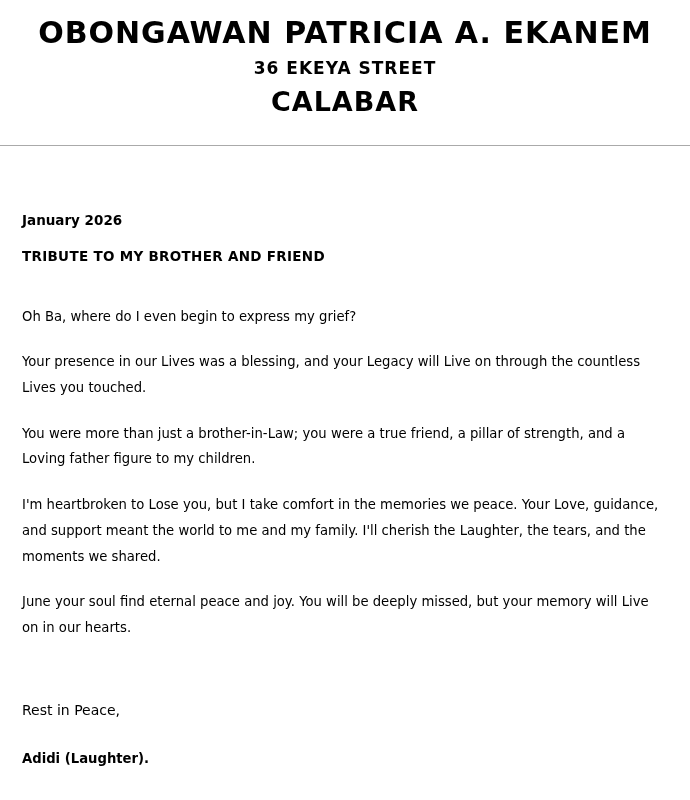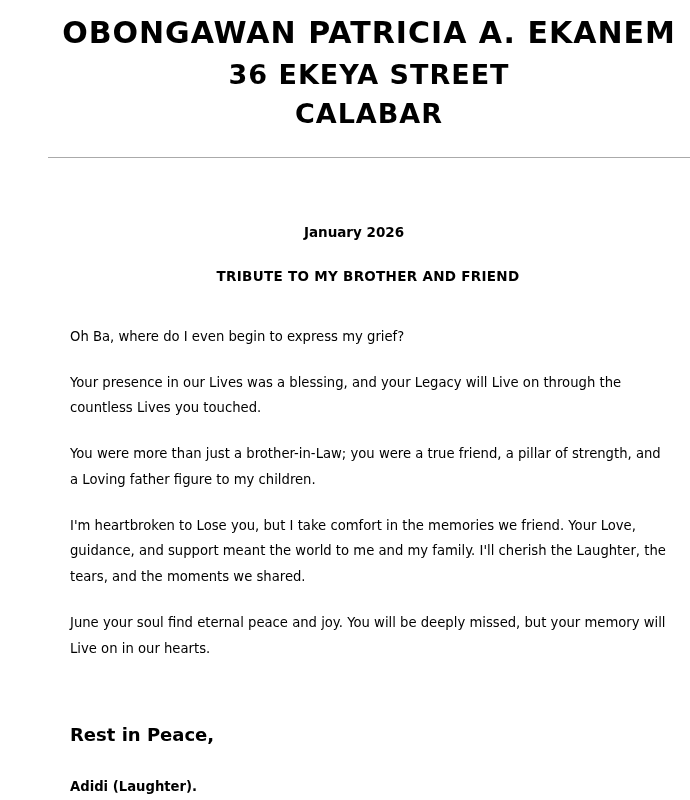--- a/index.html
+++ b/index.html
@@ -14,41 +14,40 @@
     color: #000000;
     position: relative;
     overflow: hidden;
   }
 
   .page {
     width: 690px;
     height: 800px;
     box-sizing: border-box;
     position: relative;
-    padding-left: 48px;
   }
 
   
   .letterhead {
     padding-top: 14px;
     text-align: center;
   }
   .letterhead-line {
     font-family: "DejaVu Sans", sans-serif;
     font-weight: bold;
     letter-spacing: 0.5px;
     line-height: 1.25;
     color: #000;
   }
   .lh-1 {
     font-size: 30px;
     letter-spacing: 1px;
   }
   .lh-2 {
-    font-size: 27px;
+    font-size: 17px;
     letter-spacing: 1px;
     margin-top: 6px;
   }
   .lh-3 {
     font-size: 27px;
     letter-spacing: 1px;
     margin-top: 6px;
     text-align: center;
   }
 
@@ -59,54 +58,53 @@
     width: 100%;
   }
 
   
   .content {
     padding: 0 24px 0 22px;
     box-sizing: border-box;
   }
 
   .date-line {
-    text-align: center;
+    text-align: left;
     font-size: 13.5px;
     font-weight: bold;
     margin-top: 66px;
     padding-right: 28px;
   }
 
   .subject {
-    text-align: center;
     font-size: 13.5px;
     font-weight: bold;
     letter-spacing: 0.3px;
-    margin-top: 28px;
+    margin-top: 20px;
   }
 
   .para {
     font-size: 13.2px;
     line-height: 1.95;
     margin-top: 20px;
     text-align: left;
     max-width: 645px;
   }
 
   .para.first {
     margin-top: 40px;
   }
 
   .signoff-block {
     margin-top: 56px;
   }
   .signoff {
-    font-size: 18px;
+    font-size: 14px;
     line-height: 1.95;
-    font-weight: bold;
+    font-weight: normal;
   }
   .signature {
     font-size: 13.2px;
     line-height: 1.95;
     font-weight: bold;
     margin-top: 22px;
   }
 </style>
 </head>
 <body>
@@ -123,21 +121,21 @@
 
   <main class="content">
 
     <div class="date-line">January 2026</div>
 
     <div class="subject">TRIBUTE TO MY BROTHER AND FRIEND</div>
 
     <p class="para first">Oh Ba, where do I even begin to express my grief?</p>
     <p class="para">Your presence in our Lives was a blessing, and your Legacy will Live on through the countless Lives you touched.</p>
     <p class="para">You were more than just a brother-in-Law; you were a true friend, a pillar of strength, and a Loving father figure to my children.</p>
-    <p class="para">I'm heartbroken to Lose you, but I take comfort in the memories we friend. Your Love, guidance, and support meant the world to me and my family. I'll cherish the Laughter, the tears, and the moments we shared.</p>
+    <p class="para">I'm heartbroken to Lose you, but I take comfort in the memories we peace. Your Love, guidance, and support meant the world to me and my family. I'll cherish the Laughter, the tears, and the moments we shared.</p>
     <p class="para"> June your soul find eternal peace and joy. You will be deeply missed, but your memory will Live on in our hearts.</p>
 
     <div class="signoff-block">
       <div class="signoff">Rest in Peace,</div>
       <div class="signature">Adidi (Laughter).</div>
     </div>
 
   </main>
 
 </div>

